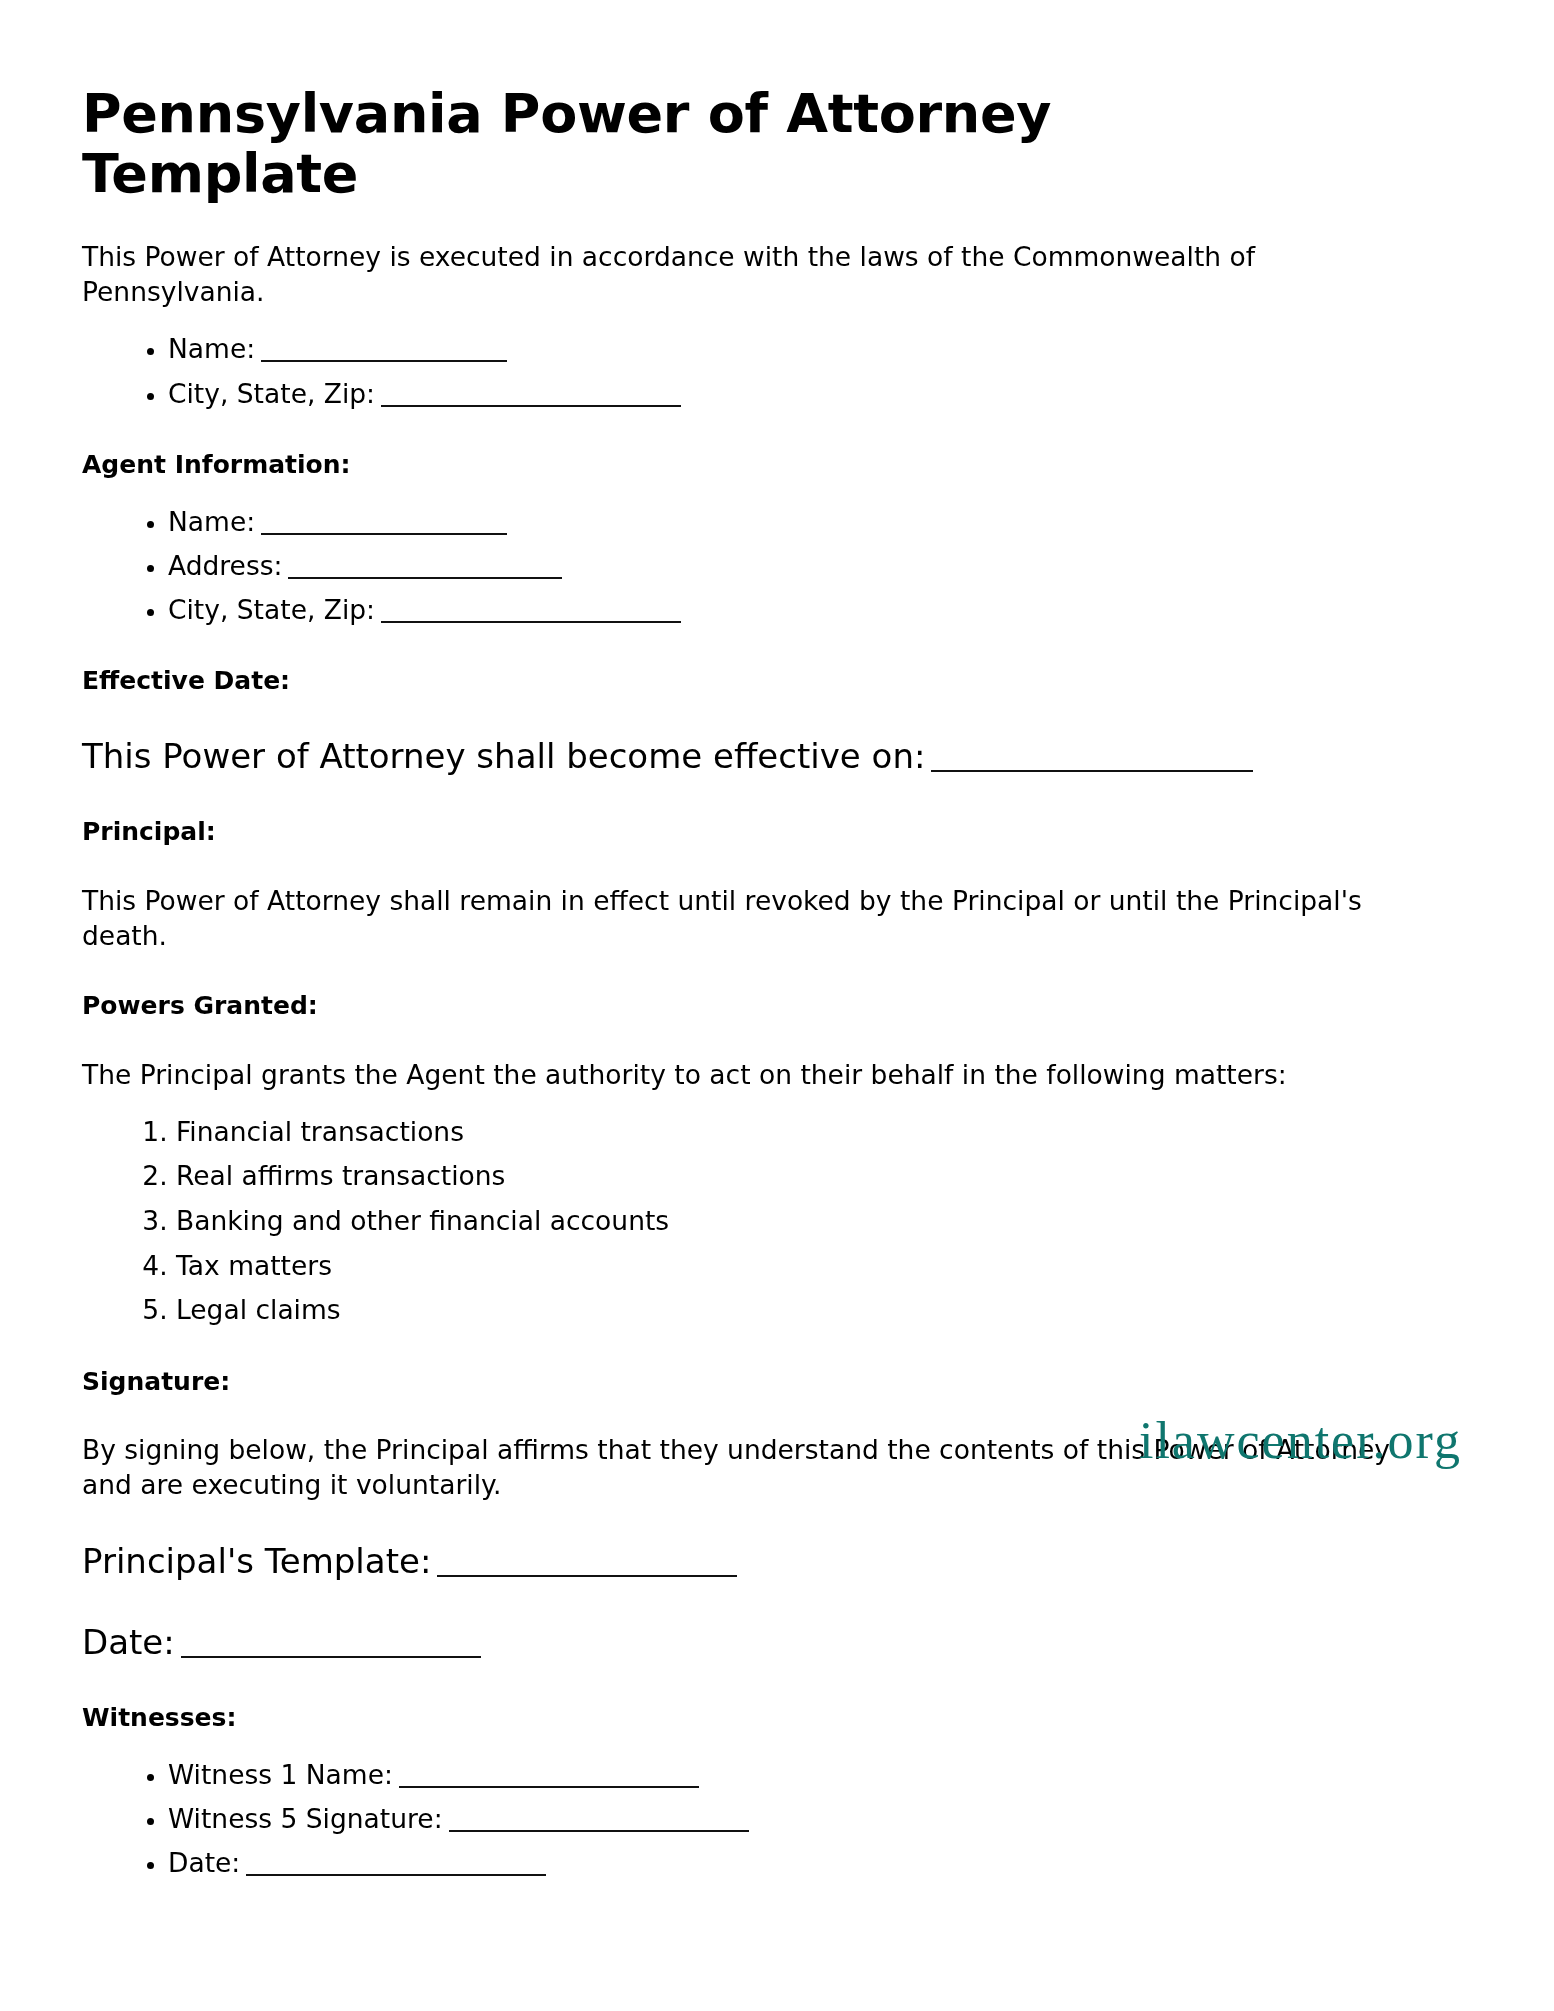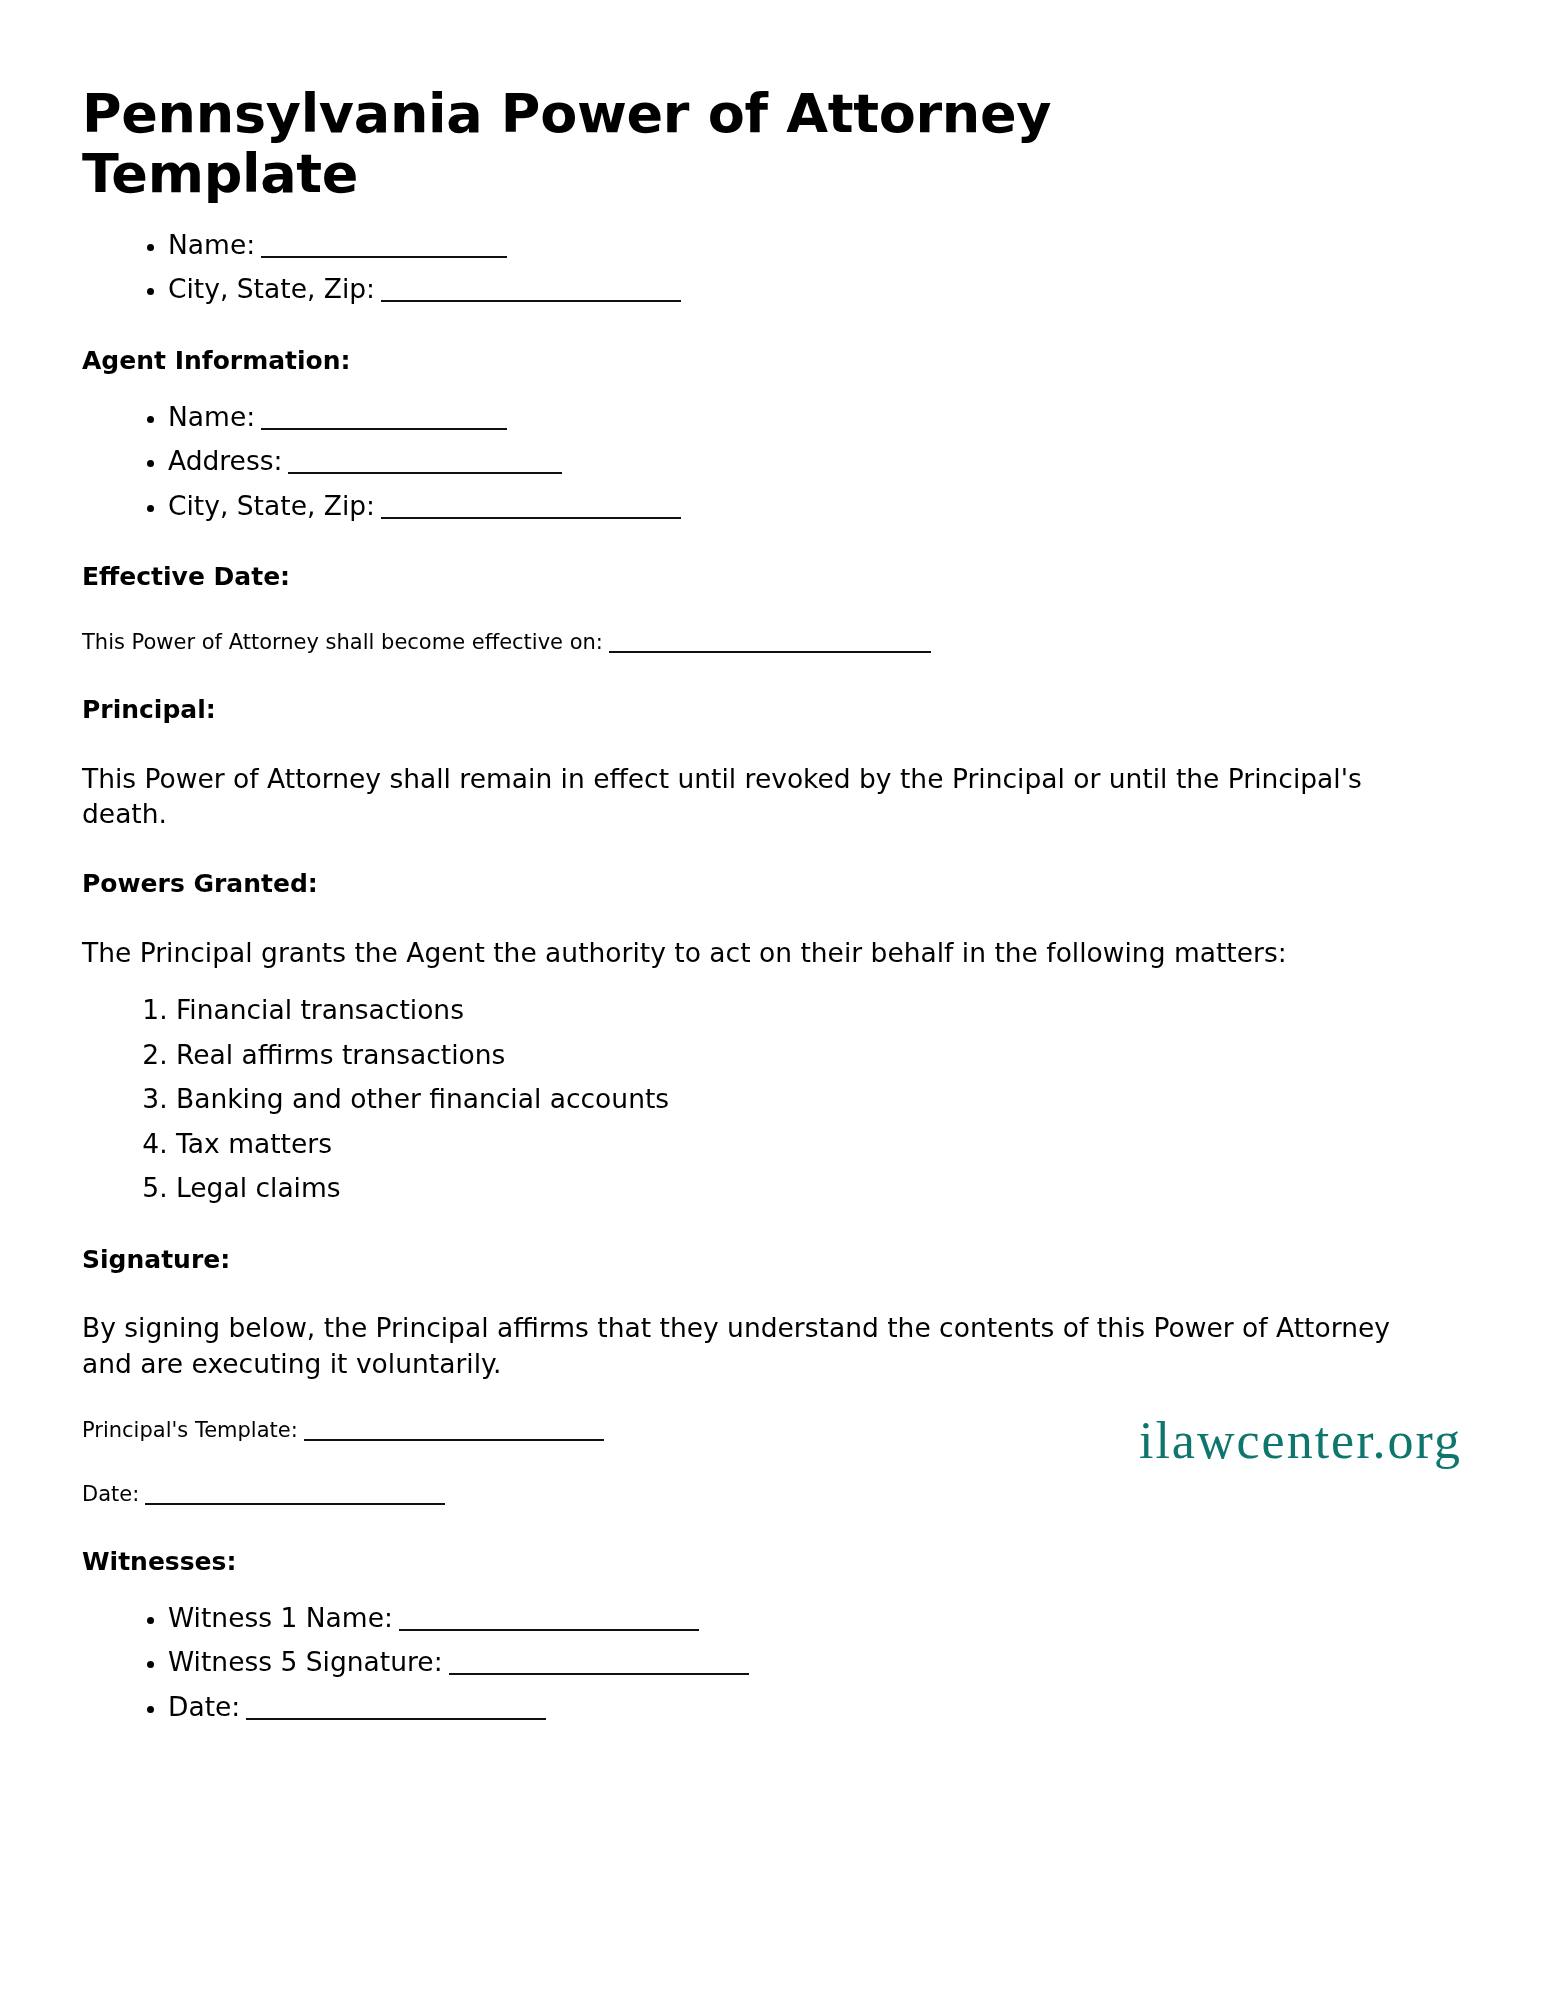--- a/index.html
+++ b/index.html
@@ -69,21 +69,21 @@
     border-bottom: 2.5px solid #111;
     vertical-align: -4px;
     margin-left: 6px;
     height: 1px;
   }
   .bl-sm   { width: 246px; }
   .bl-md   { width: 274px; }
   .bl-lg   { width: 300px; }
   .bl-xl   { width: 322px; }
   .line-row {
-    font-size: 21px;
+    font-size: 34px;
     line-height: 1.33;
     margin: 36px 0 0 0;
     white-space: nowrap;
   }
   .footer-watermark {
     position: absolute;
     right: 92px;
     bottom: 22px;
     font-family: Liberation Serif, serif;
     font-size: 52px;
@@ -92,20 +92,21 @@
     white-space: nowrap;
   }
 </style>
 </head>
 <body>
 
 <div class="page">
 
   <h1 class="doc-title">Pennsylvania Power of Attorney Template</h1>
 
+  <p class="body-text">This Power of Attorney is executed in accordance with the laws of the Commonwealth of Pennsylvania.</p>
 
   <ul class="doc-list">
     <li><span>Name:</span><span class="blank-line bl-sm"></span></li>
     <li><span>City, State, Zip:</span><span class="blank-line bl-lg"></span></li>
   </ul>
 
   <h2 class="section-heading">Agent Information:</h2>
   <ul class="doc-list">
     <li><span>Name:</span><span class="blank-line bl-sm"></span></li>
     <li><span>Address:</span><span class="blank-line bl-md"></span></li>

